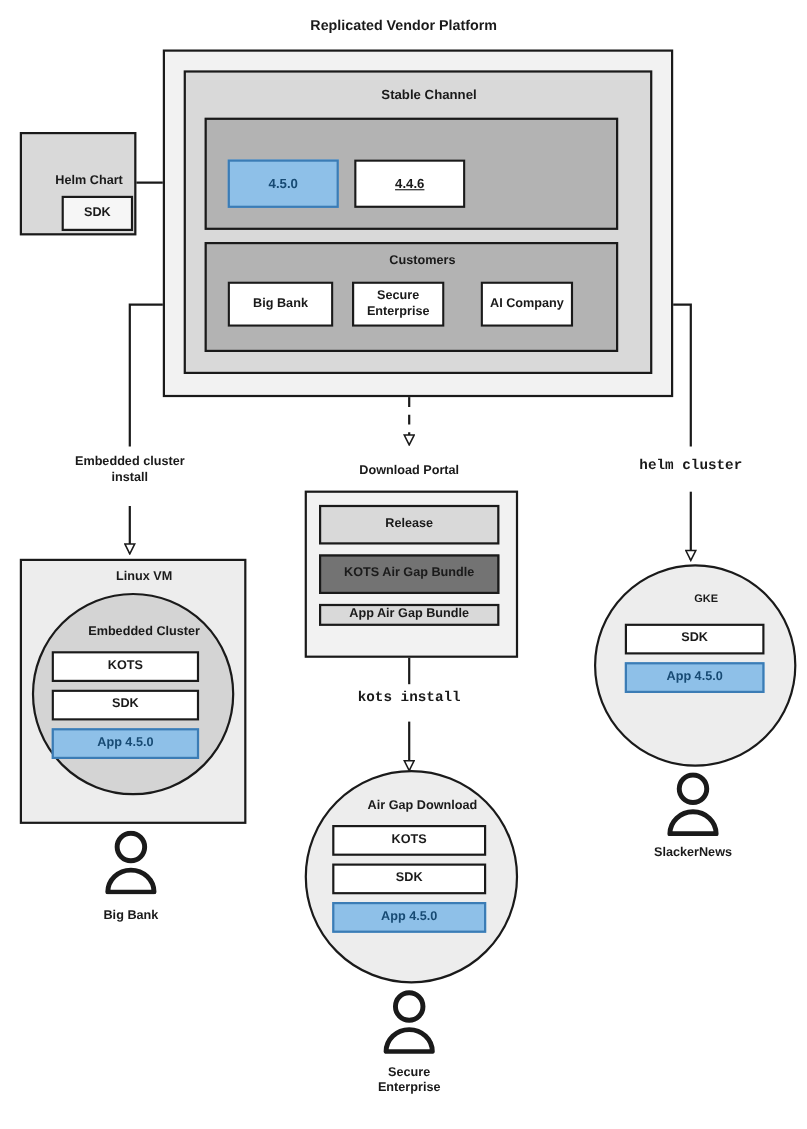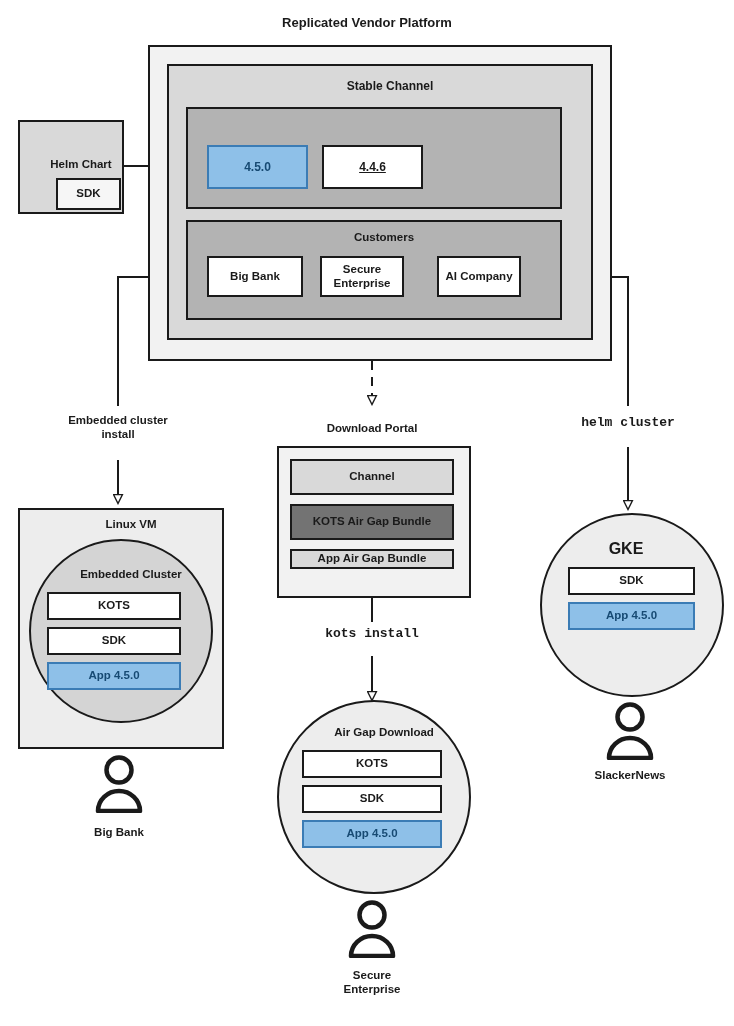--- a/index.html
+++ b/index.html
@@ -132,21 +132,21 @@
   <div class="plain-label" style="left:38px; top:413px; width:160px; font-size:11.5px; white-space:pre-line;">Embedded cluster
 install</div>
 
   <div class="plain-label mono" style="left:292px; top:626px; width:160px; font-size:13px;">kots install</div>
 
   <div class="plain-label mono" style="left:548px; top:415px; width:160px; font-size:13px;">helm cluster</div>
 
   <div class="plain-label" style="left:277px; top:421px; width:190px; font-size:11.5px;">Download Portal</div>
   <div class="box" style="position:absolute; left:277px; top:446px; width:190px; height:148px;
               background:#f2f2f2;"></div>
-  <div class="node box" style="left:290px; top:459px; width:164px; height:36px; font-size:11.5px; background:#d9d9d9;">Channel</div>
+  <div class="node box" style="left:290px; top:459px; width:164px; height:36px; font-size:11.5px; background:#d9d9d9;">Release</div>
   <div class="node box" style="left:290px; top:504px; width:164px; height:36px; font-size:11.5px; background:#737373;">KOTS Air Gap Bundle</div>
   <div class="node box" style="left:290px; top:549px; width:164px; height:20px; font-size:11.5px; background:#d9d9d9;">App Air Gap Bundle</div>
 
   <div class="box" style="position:absolute; left:18px; top:508px; width:202px; height:237px;
               background:#ededed;"></div>
   <div class="grp-label" style="left:18px; top:518px; width:202px; font-size:11.5px;">Linux VM</div>
   <div class="box circle" style="position:absolute; left:29px; top:539px; width:180px; height:180px;
               background:#d4d4d4;"></div>
   <div class="grp-label" style="left:29px; top:568px; width:180px; font-size:11.5px;">Embedded Cluster</div>
   <div class="node box white" style="left:47px; top:592px; width:134px; height:28px; font-size:11.5px;">KOTS</div>
@@ -172,21 +172,21 @@
     <svg viewBox="0 0 54 58" width="54" height="58">
       <circle cx="27" cy="15" r="12.5" fill="none" stroke="#1a1a1a" stroke-width="4.5"></circle>
       <path d="M6,56 a21,20 0 0 1 42,0 z" fill="none" stroke="#1a1a1a" stroke-width="4.5" stroke-linejoin="round"></path>
     </svg>
   </div>
   <div class="plain-label" style="left:292px; top:968px; width:160px; font-size:11.5px; white-space:pre-line;">Secure
 Enterprise</div>
 
   <div class="box circle" style="position:absolute; left:540px; top:513px; width:180px; height:180px;
               background:#ededed;"></div>
-  <div class="grp-label" style="left:524px; top:539px; width:180px; font-size:16px;">GKE</div>
+  <div class="grp-label" style="left:540px; top:539px; width:180px; font-size:10px;">GKE</div>
   <div class="node box white" style="left:568px; top:567px; width:127px; height:28px; font-size:11.5px;">SDK</div>
   <div class="node box blue" style="left:568px; top:602px; width:127px; height:28px; font-size:11.5px;">App 4.5.0</div>
 
   <div class="person" style="left:603px; top:702px; width:54px; height:58px;">
     <svg viewBox="0 0 54 58" width="54" height="58">
       <circle cx="27" cy="15" r="12.5" fill="none" stroke="#1a1a1a" stroke-width="4.5"></circle>
       <path d="M6,56 a21,20 0 0 1 42,0 z" fill="none" stroke="#1a1a1a" stroke-width="4.5" stroke-linejoin="round"></path>
     </svg>
   </div>
   <div class="plain-label" style="left:550px; top:768px; width:160px; font-size:11.5px; white-space:pre-line;">SlackerNews</div>

